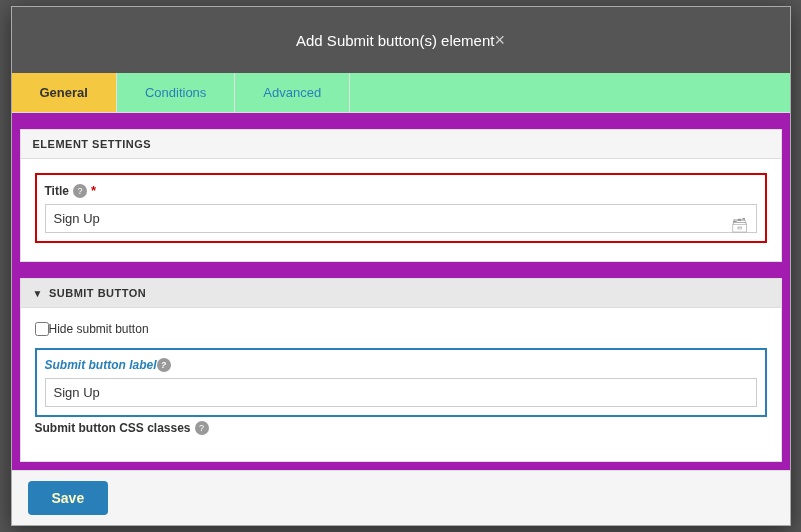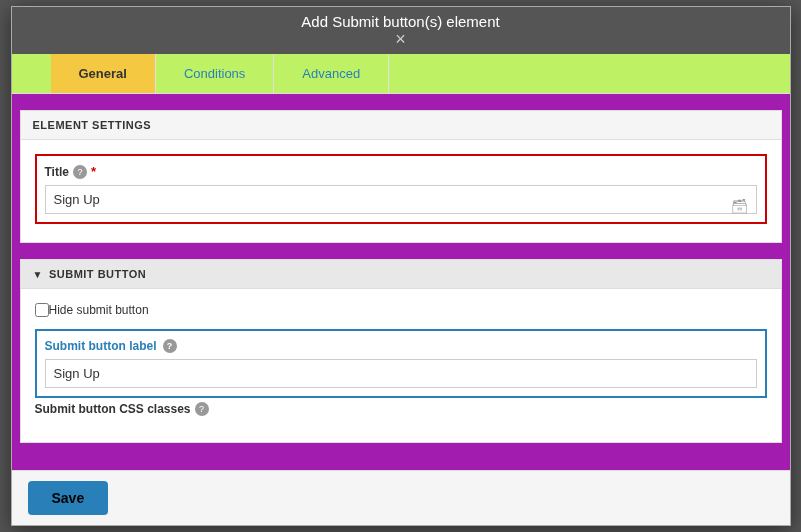--- a/index.html
+++ b/index.html
@@ -26,45 +26,43 @@
       background: #fff;
       border: 1px solid #aaa;
       box-shadow: 0 4px 20px rgba(0,0,0,0.5);
       display: flex;
       flex-direction: column;
       height: 520px;
     }
     .modal-header {
       background: #555;
       color: #fff;
-      padding: 6px 14px;
-      display: flex;
-      align-items: center;
-      justify-content: space-between;
+      padding: 24px 14px;
+      display: flex;
+      align-items: center;
+      justify-content: center;
       flex-shrink: 0;
-      flex-direction: column;
     }
     .modal-header-title {
       font-size: 15px;
       font-weight: normal;
     }
     .modal-close {
       color: #ccc;
       cursor: pointer;
       font-size: 18px;
       line-height: 1;
       background: none;
       border: none;
     }
     .modal-tabs {
       display: flex;
       border-bottom: 1px solid #ddd;
-      background: #bef264;
+      background: #86efac;
       flex-shrink: 0;
-      padding-left: 39px;
     }
     .tab {
       padding: 12px 28px;
       cursor: pointer;
       font-size: 13px;
       border-right: 1px solid #e0e0e0;
       color: #555;
     }
     .tab.active {
       background: #f5c842;
@@ -210,33 +208,34 @@
       padding: 8px;
       margin-bottom: 4px;
     }
     .field-label-blue {
       font-weight: bold;
       font-size: 12px;
       color: #2980b9;
       margin-bottom: 6px;
       display: flex;
       align-items: center;
-      gap: 6px;
+      gap: 0;
+      font-style: italic;
     }
     .modal-footer {
       border-top: 1px solid #ddd;
       padding: 10px 16px;
       background: #f5f5f5;
       display: flex;
       align-items: center;
       flex-shrink: 0;
     }
     .save-button {
       background: #2980b9;
-      color: #000000;
+      color: #fef9c3;
       border: none;
       padding: 9px 24px;
       font-size: 14px;
       border-radius: 4px;
       cursor: pointer;
       font-weight: bold;
     }
   </style>
 </head>
 <body>

